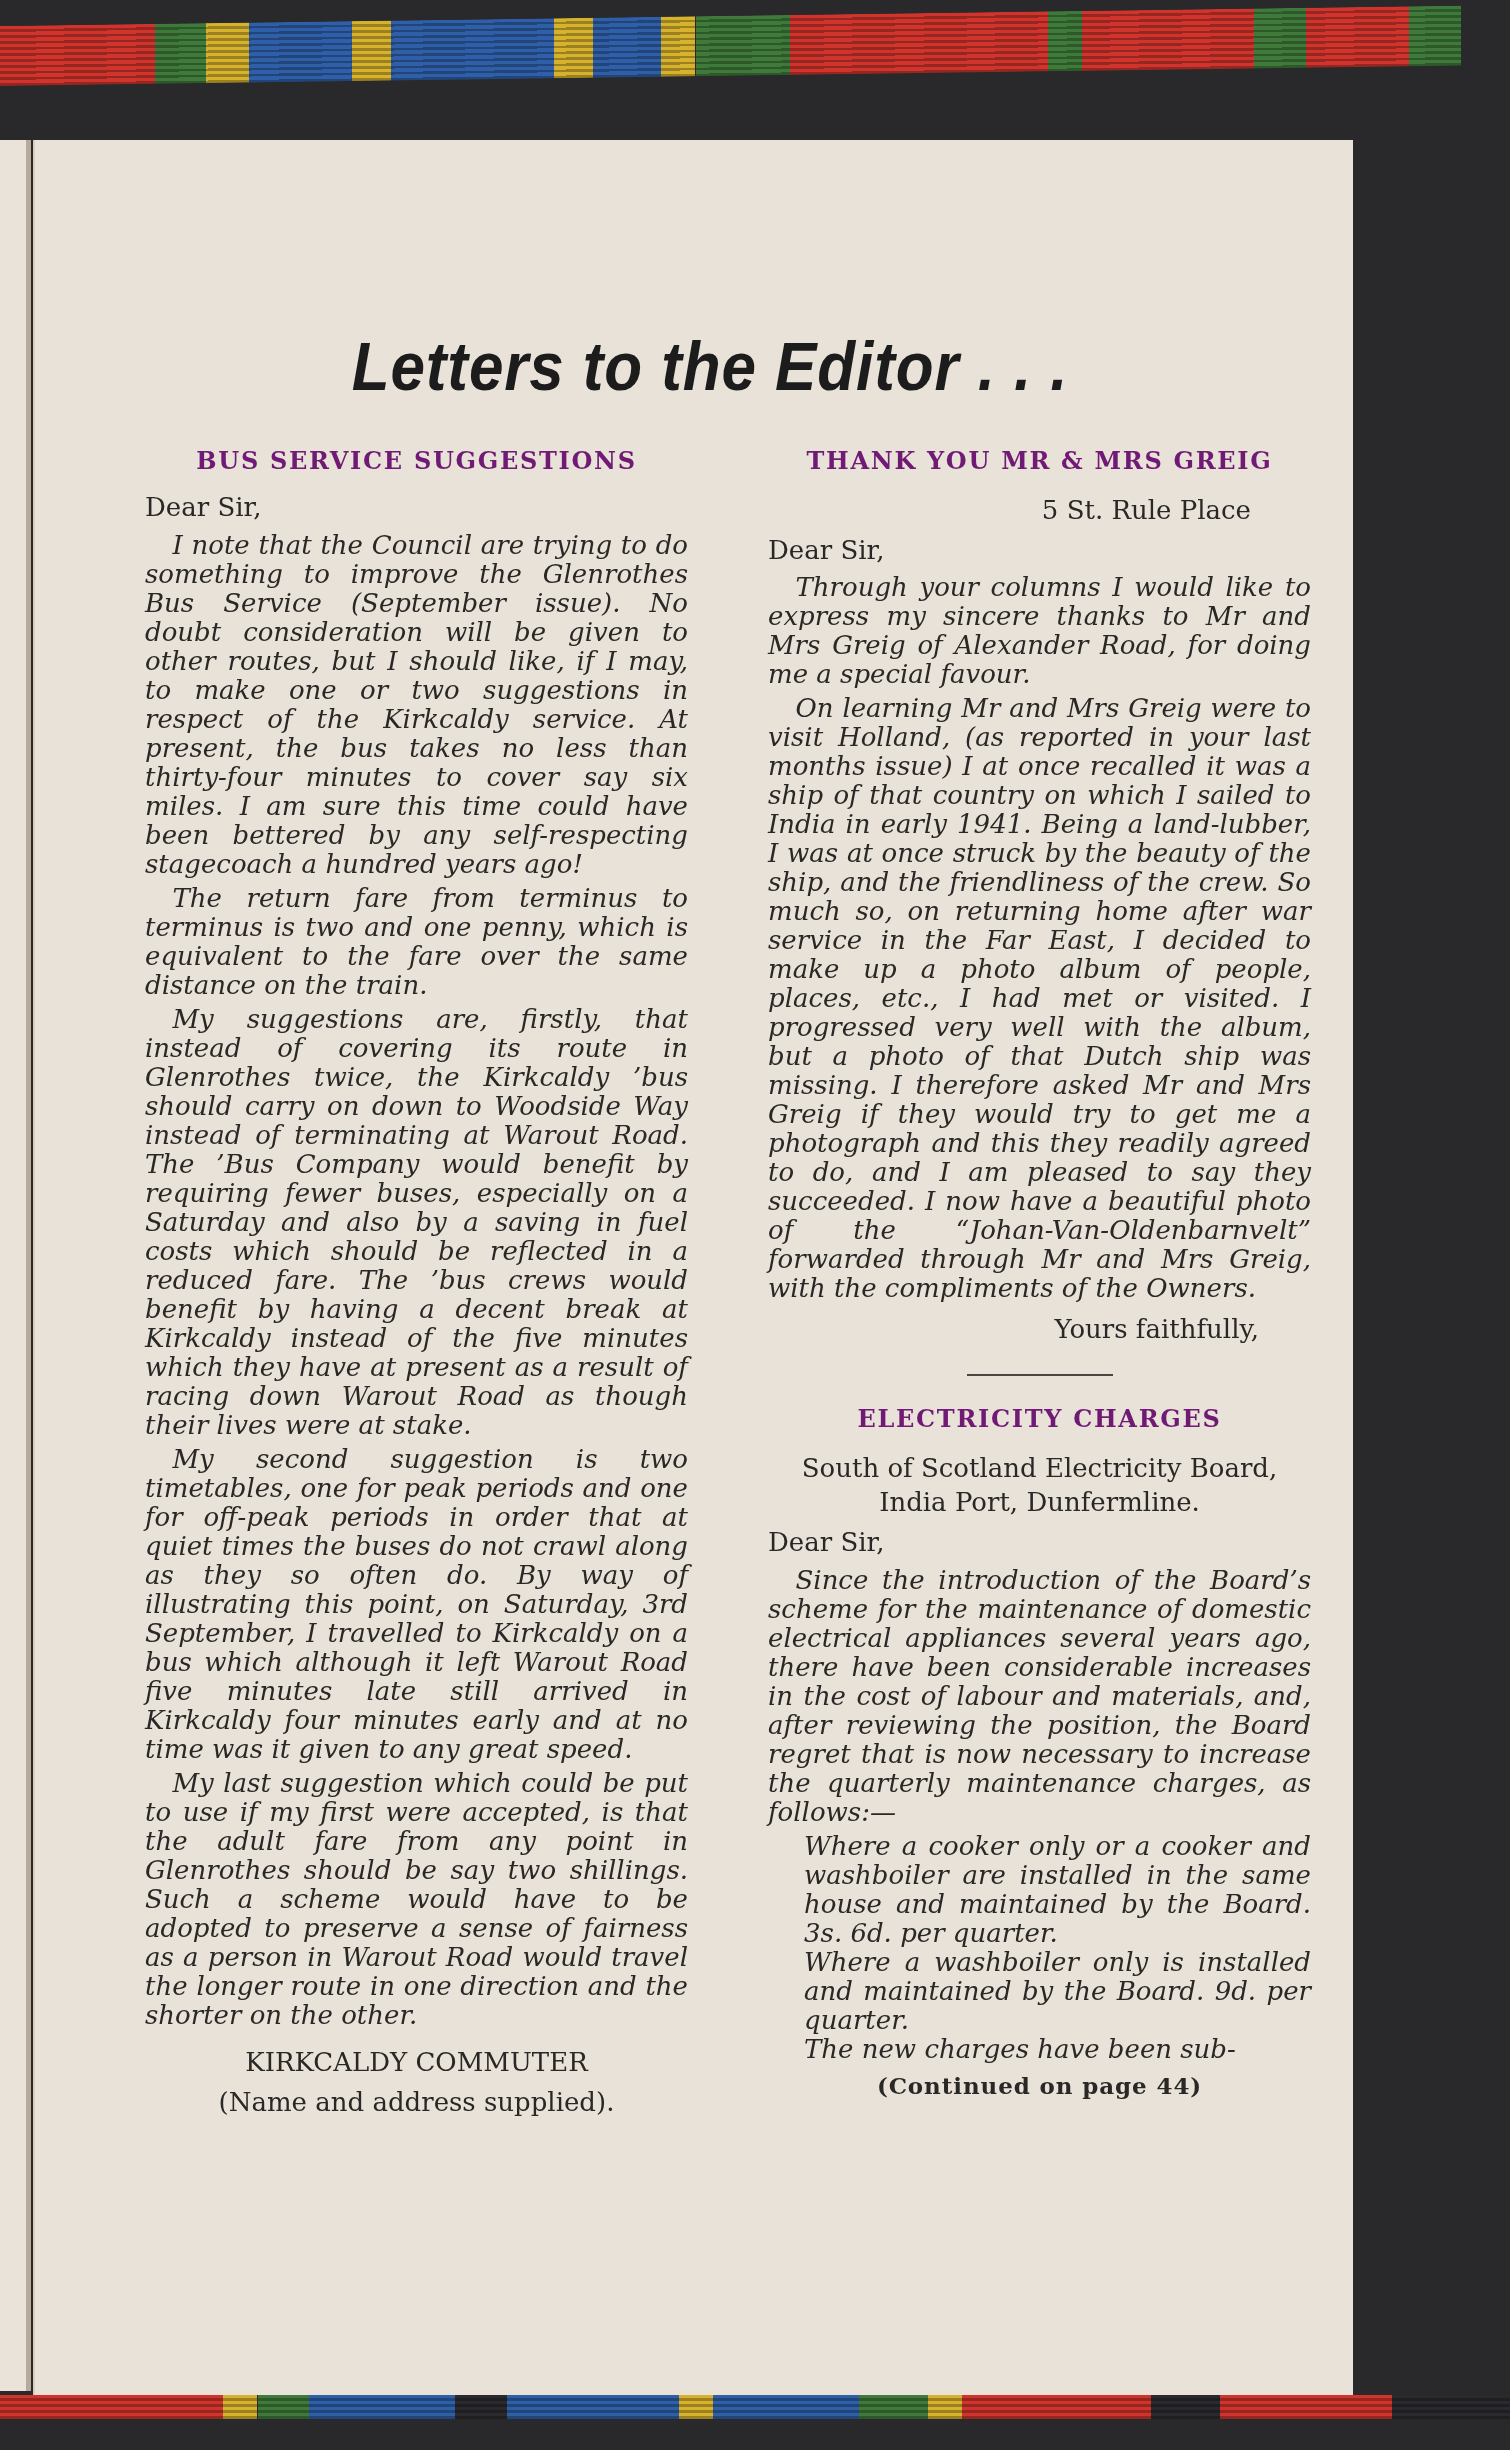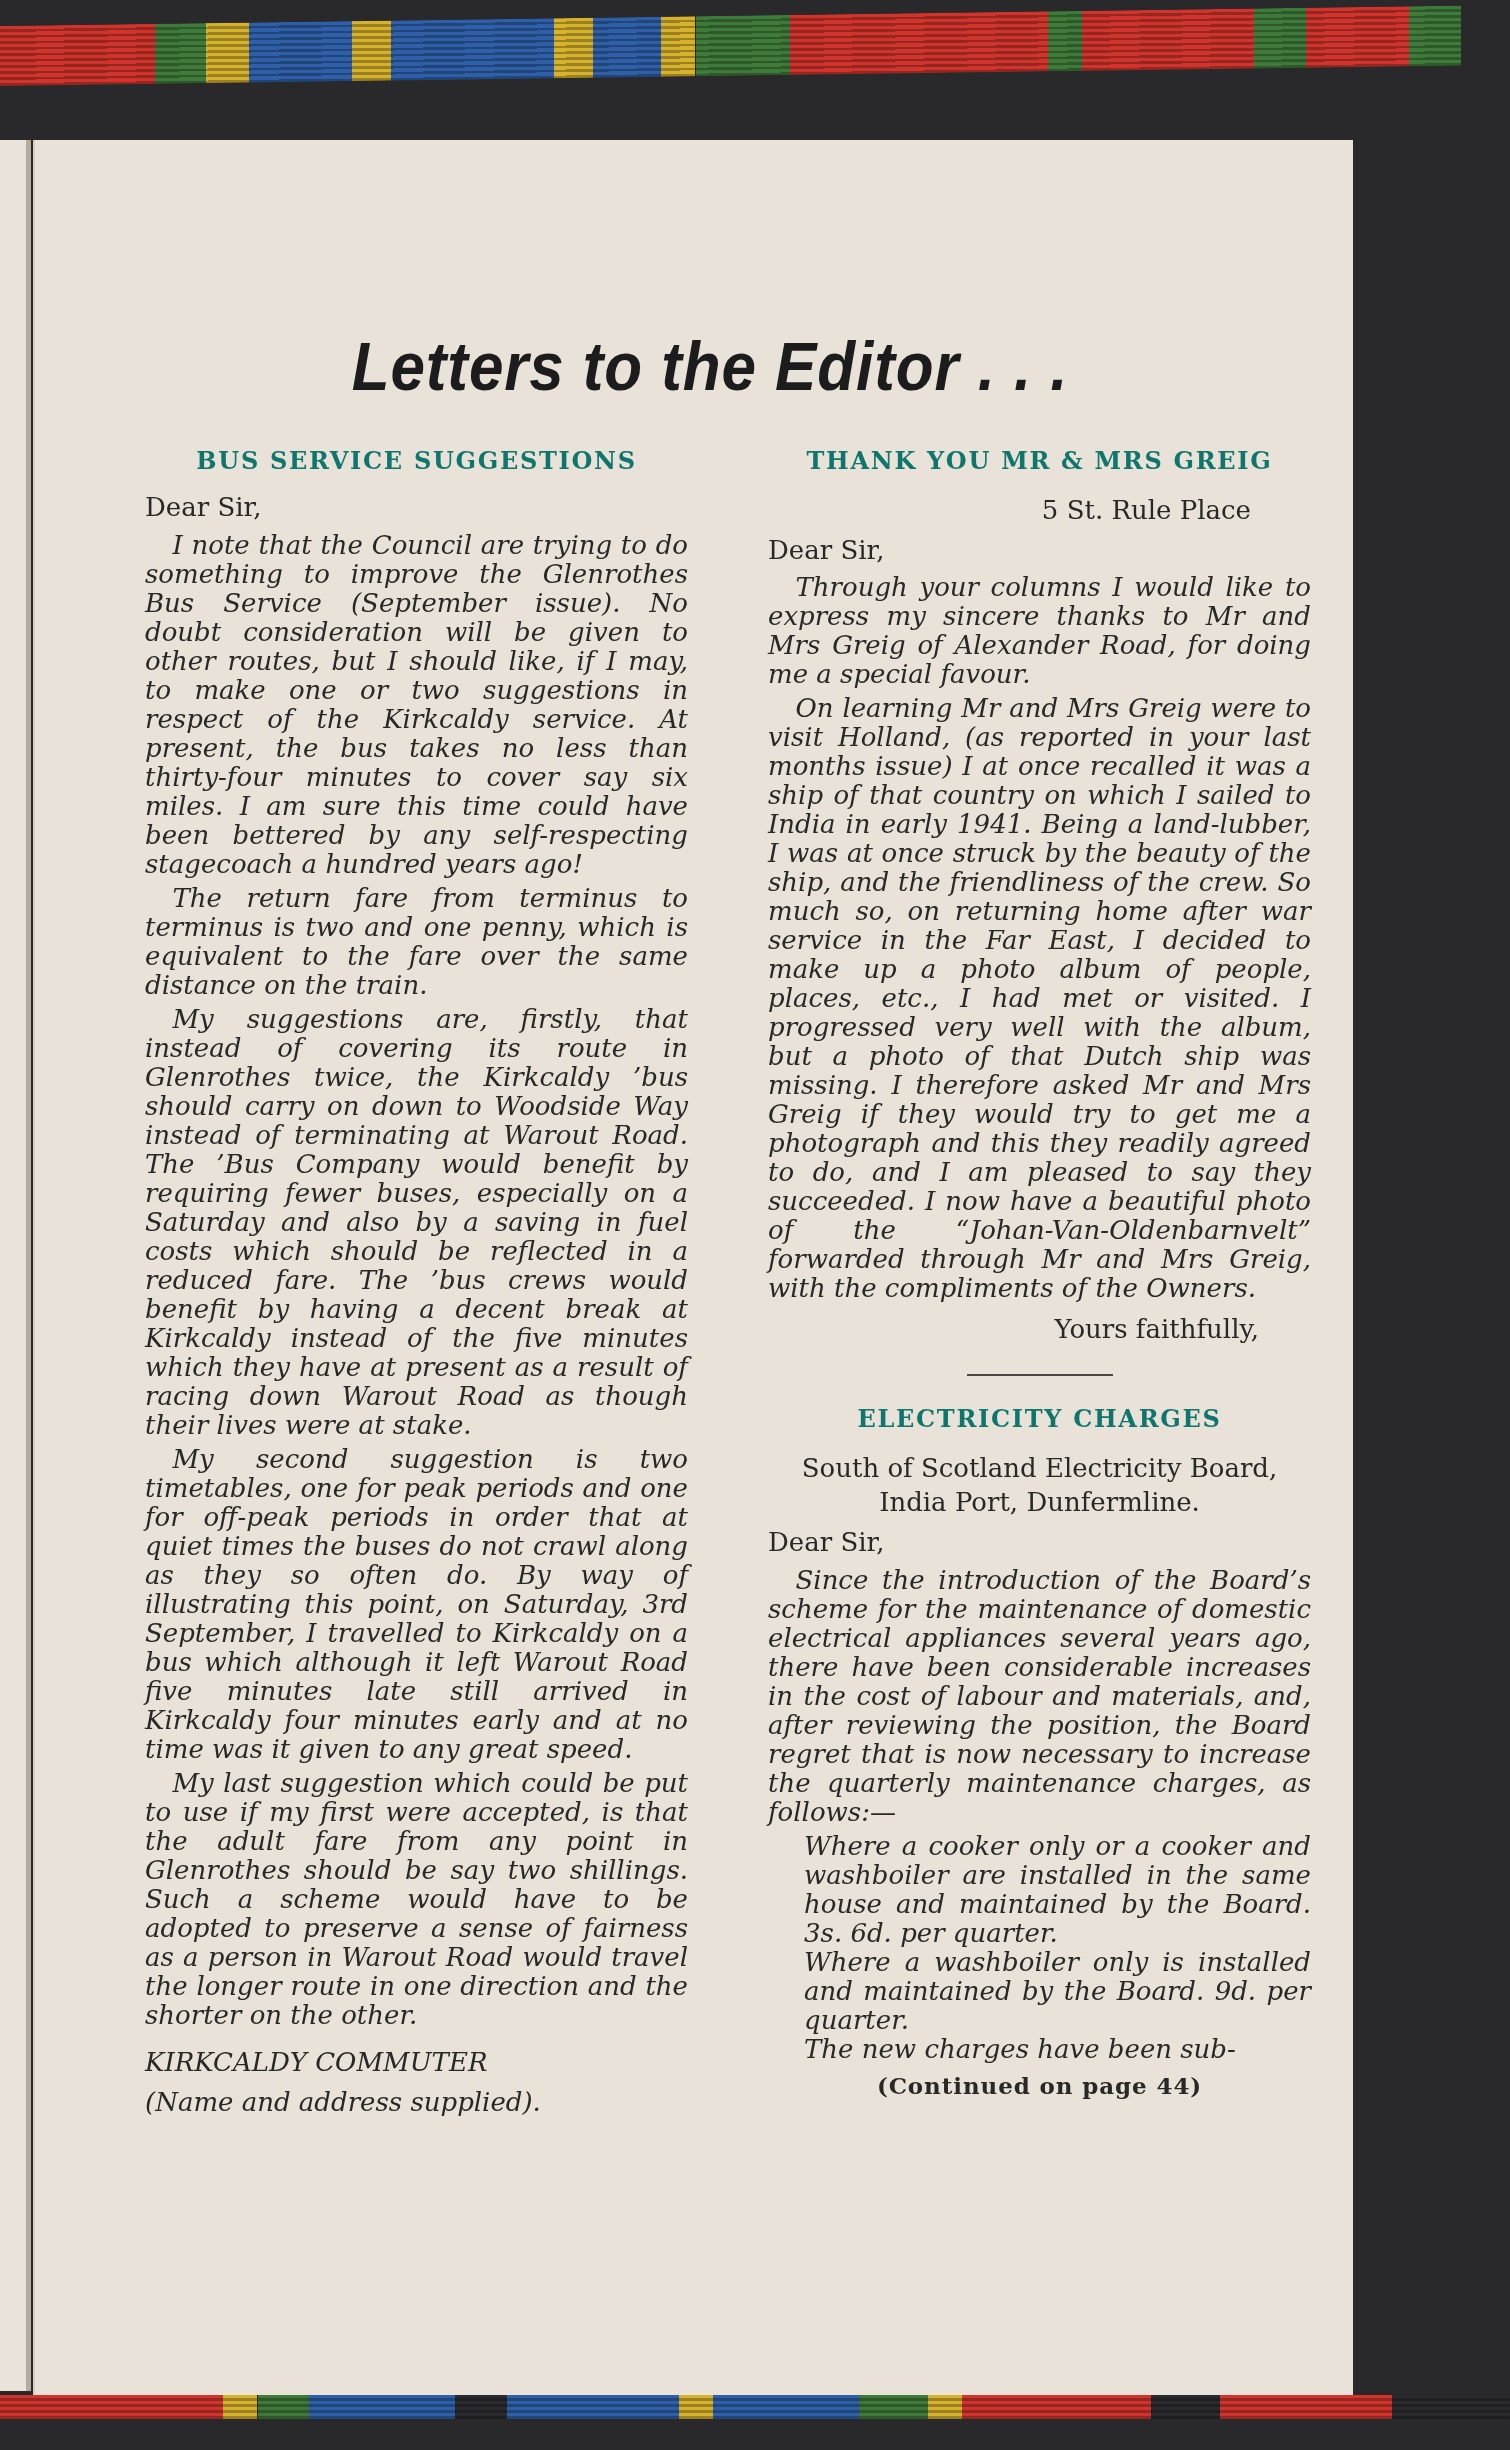--- a/index.html
+++ b/index.html
@@ -31,27 +31,27 @@
     position:absolute; left:0; right:0; top:191px; text-align:center;
     padding-left:34px;
     font-family:"Liberation Sans", sans-serif; font-weight:bold; font-style:italic;
     font-size:62px; color:#1c1c1c; letter-spacing:0.9px; transform:scaleY(1.1);
   }
   .col { position:absolute; top:305px; color:#2a2826; font-size:26px; line-height:29px; }
   .col-left { left:112px; width:543px; }
   .col-right { left:735px; width:543px; }
   .heading {
     font-weight:bold; text-align:center; font-size:24px; letter-spacing:1.7px;
-    color:#0f766e; margin:0 0 17px 0; line-height:31px;
+    color:#701a75; margin:0 0 17px 0; line-height:31px;
   }
   .col p { margin:0 0 5.2px 0; text-align:justify; text-indent:27.5px;font-style:italic; }
   .salutation { margin:0 0 8.6px 0; }
   .addr { text-align:right; line-height:34px; }
   .addr-c { text-align:center; line-height:34px; }
-  .sign { margin-top:12px; line-height:40px;font-style:italic; }
+  .sign { text-align:center; margin-top:12px; line-height:40px; }
   .sign-r { text-align:right; line-height:38px; padding-right:52px; }
   .rule { width:146px; height:1.7px; background:#4a4642; margin:26px auto 27.5px; }
   .indentblock { padding-left:36px; }
   .indentblock p { text-indent:0; margin-bottom:0; }
   .cont { text-align:center; font-weight:bold; font-size:23px; margin-top:6.9px; letter-spacing:0.9px; }
   .pagenum { position:absolute; top:2253px; left:0; right:0; text-align:center; font-size:29px; font-weight:bold; color:#2a2826; padding-left:26px; }
 </style>
 </head>
 <body>
 

